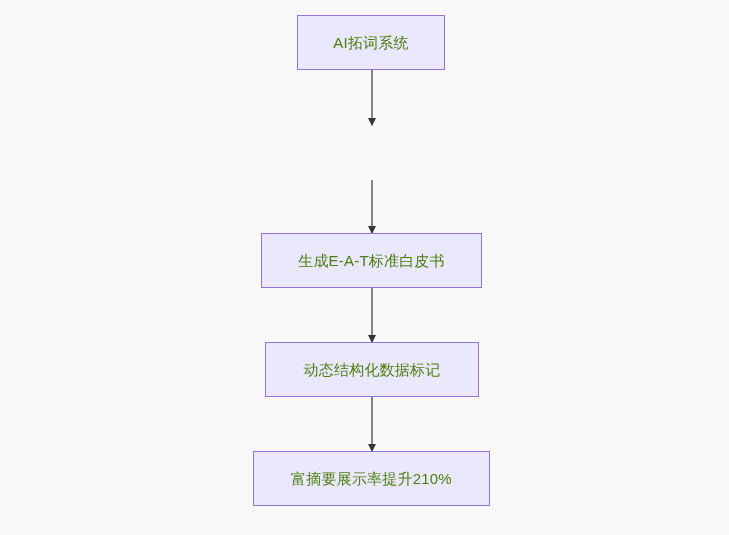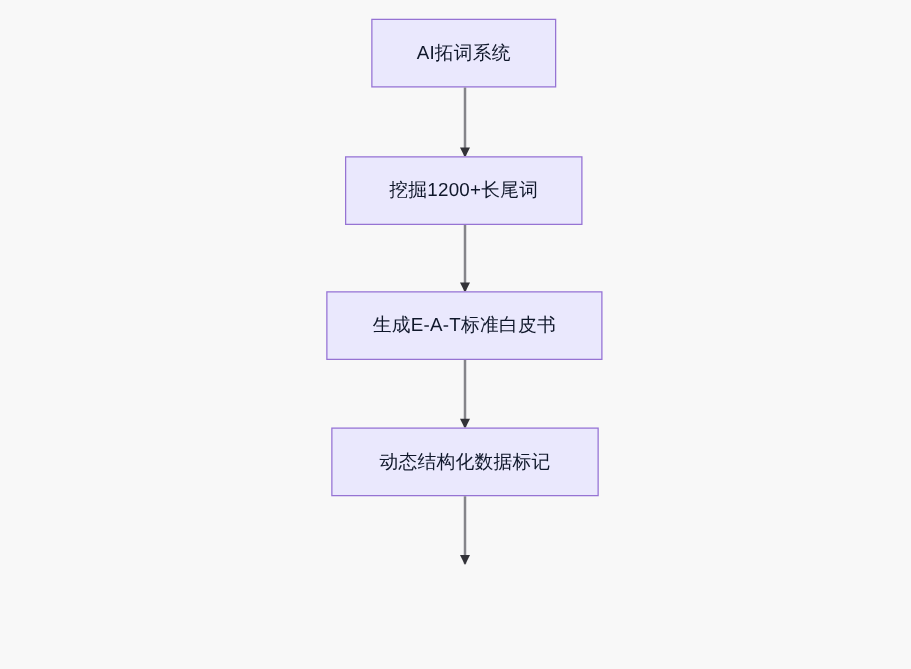--- a/index.html
+++ b/index.html
@@ -26,21 +26,21 @@
     background: #eae8fd;
     border: 1.6px solid #9673d3;
     display: flex;
     align-items: center;
     justify-content: center;
     height: 55px;
   }
 
   .node-label {
     font-size: 15px;
-    color: #0f172a;
+    color: #4d7c0f;
     line-height: 1;
     white-space: nowrap;
     letter-spacing: 0.2px;
   }
 
   
   .node-1 { left: 297px; top: 15px;  width: 148px; }
   .node-2 { left: 276px; top: 125px; width: 190px; }
   .node-3 { left: 261px; top: 233px; width: 221px; text-align: right; }
   .node-4 { left: 265px; top: 342px; width: 214px; }
@@ -83,23 +83,20 @@
 
   <div class="node node-1">
     <span class="node-label">AI拓词系统</span>
   </div>
 
   <div class="edge edge-1">
     <div class="edge-line"></div>
     <div class="edge-head"></div>
   </div>
 
-  <div class="node node-2">
-    <span class="node-label">挖掘1200+长尾词</span>
-  </div>
 
   <div class="edge edge-2">
     <div class="edge-line"></div>
     <div class="edge-head"></div>
   </div>
 
   <div class="node node-3">
     <span class="node-label">生成E-A-T标准白皮书</span>
   </div>
 
@@ -110,14 +107,17 @@
 
   <div class="node node-4">
     <span class="node-label">动态结构化数据标记</span>
   </div>
 
   <div class="edge edge-4">
     <div class="edge-line"></div>
     <div class="edge-head"></div>
   </div>
 
+  <div class="node node-5">
+    <span class="node-label">富摘要展示率提升210%</span>
+  </div>
 
 </div>
 
 </body></html>

